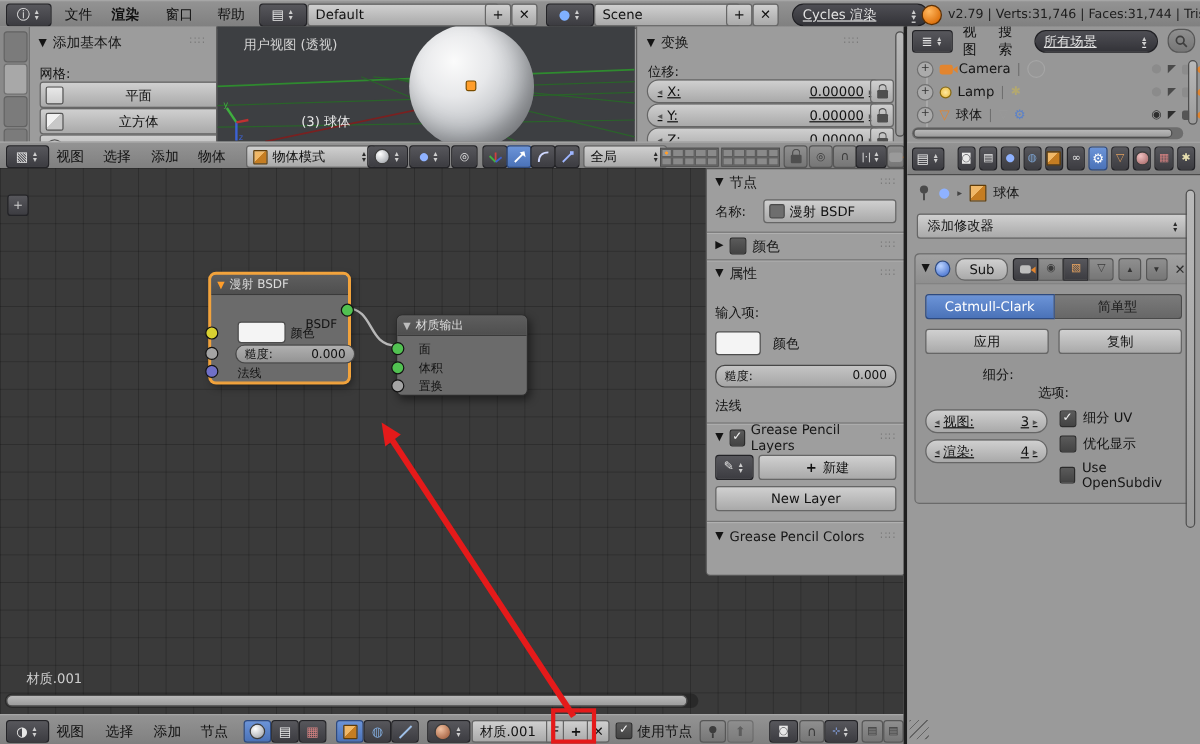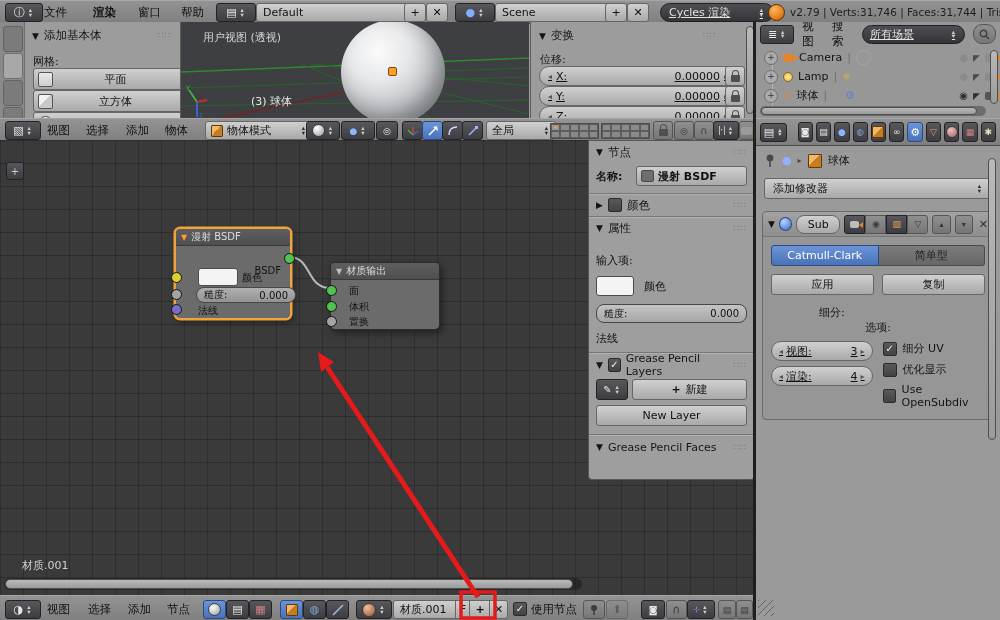--- a/index.html
+++ b/index.html
@@ -50,21 +50,21 @@
 <div id="app">
 
   <div class="ab hdr" style="left:0;top:0;width:1000px;height:22px;">
     <div class="ab ic dk" style="left:5px;top:2px;width:36px;height:17px;gap:2px;">
       <span>ⓘ</span>
       <span class="updn lt">
           <span>▴</span>
           <span>▾</span>
         </span>
     </div>
-    <span class="ab menu" style="left:44px;top:4px;">文件</span>
+    <span class="ab menu" style="left:54px;top:4px;">文件</span>
     <span class="ab menu" style="left:93px;top:4px;font-weight:bold;">渲染</span>
     <span class="ab menu" style="left:138px;top:4px;">窗口</span>
     <span class="ab menu" style="left:181px;top:4px;">帮助</span>
     <div class="ab ic dk" style="left:216px;top:2px;width:38px;height:17px;gap:2px;">
       <span>▤</span>
       <span class="updn lt">
           <span>▴</span>
           <span>▾</span>
         </span>
     </div>
@@ -366,21 +366,21 @@
     </div>
     <div class="grip ab" style="left:737px;top:2px;"></div>
   </div>
 
   <div class="ab" style="left:588px;top:140px;width:165px;height:338px;background:#9e9e9e;border:1px solid #565656;border-radius:0 0 4px 4px;overflow:hidden;">
     <div class="row" style="height:22px;padding:0 7px;gap:5px;">
       <span style="font-size:9px;">▼</span>
       <span class="ptitle">节点</span>
       <span class="dots" style="margin-left:auto;">∷∷</span>
     </div>
-    <div class="row" style="padding:3px 7px;gap:6px;font-weight:bold;">
+    <div class="row" style="padding:3px 7px;gap:6px;">
       <span style="width:34px;">名称:</span>
       <div class="btnl" style="flex:1;height:18px;padding:0 4px;gap:4px;">
         <span style="width:11px;height:10px;background:#6e6e6e;border:1px solid #4a4a4a;border-radius:2px;"></span>
         <span>漫射 BSDF</span>
       </div>
     </div>
     <div class="sep" style="margin-top:4px;"></div>
     <div class="row" style="height:22px;padding:0 7px;gap:5px;">
       <span style="font-size:9px;">▶</span>
       <span class="ck off">✓</span>
@@ -422,21 +422,21 @@
         <span style="font-weight:bold;">+</span>
         <span>新建</span>
       </div>
     </div>
     <div class="btnl" style="margin:5px 7px 0;height:19px;justify-content:center;">
         <span>New Layer</span>
       </div>
     <div class="sep" style="margin-top:8px;"></div>
     <div class="row" style="height:24px;padding:0 7px;gap:5px;">
       <span style="font-size:9px;">▼</span>
-      <span class="ptitle" style="font-size:11px;">Grease Pencil Faces</span>
+      <span class="ptitle" style="font-size:11px;">Grease Pencil Colors</span>
       <span class="dots" style="margin-left:auto;">∷∷</span>
     </div>
   </div>
 
   <div class="ab hdr" style="left:0;top:595px;width:753px;height:25px;">
     <div class="ab ic dk" style="left:5px;top:4px;width:34px;height:17px;gap:2px;">
       <span>◑</span>
       <span class="updn lt">
           <span>▴</span>
           <span>▾</span>

